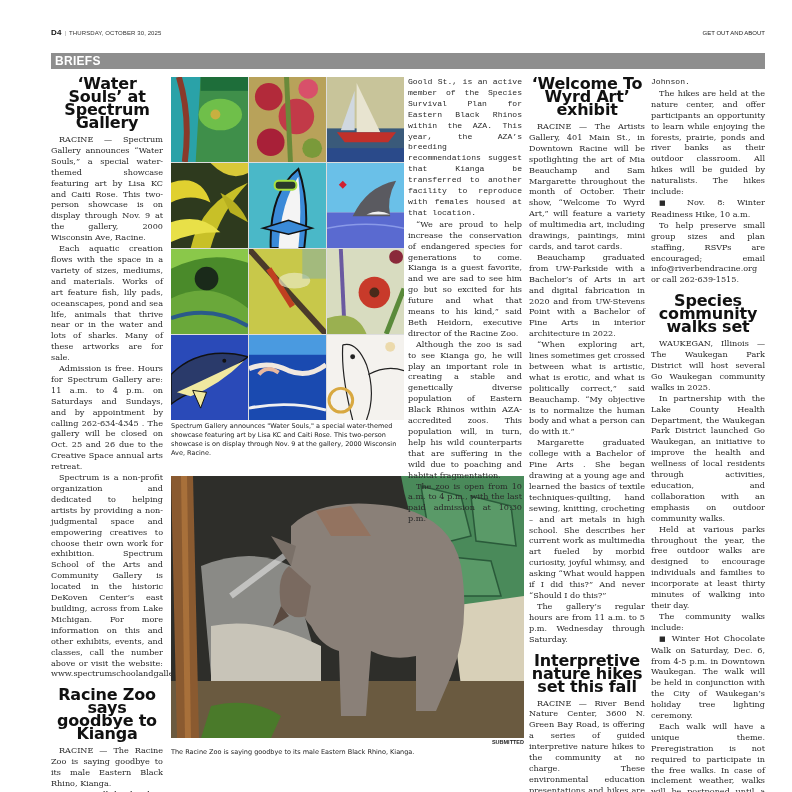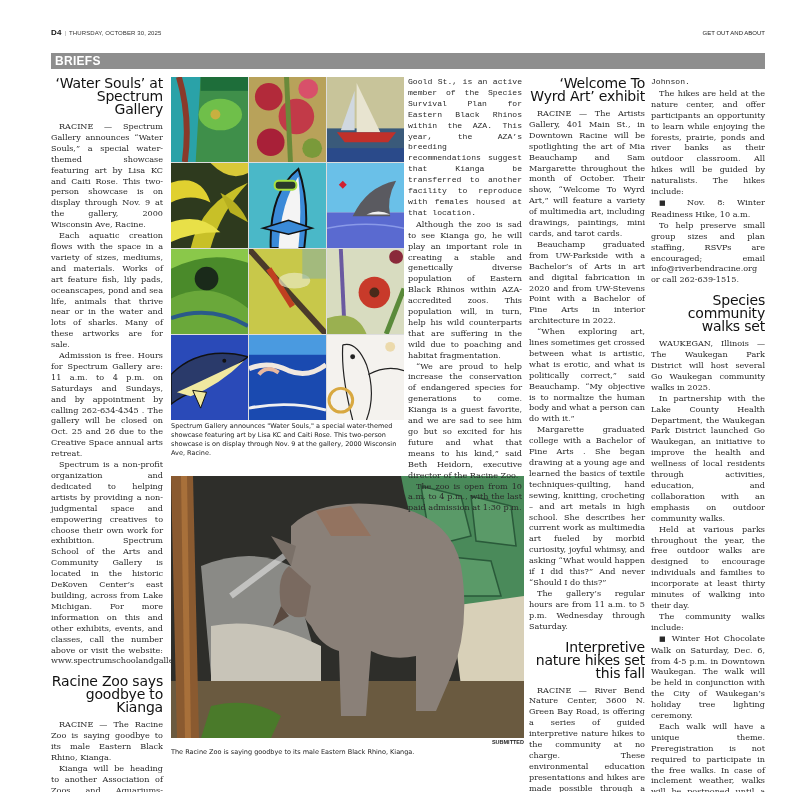--- a/index.html
+++ b/index.html
@@ -13,21 +13,21 @@
 
   .briefs-bar { position: absolute; top: 53px; left: 51px; width: 714px; height: 16px; background: #8e8e8e; }
   .briefs-bar span { position: absolute; left: 4px; top: 1px; font-family: "Liberation Sans", sans-serif; font-weight: bold; font-size: 12px; color: #fff; letter-spacing: 0.3px; }
 
   .col { position: absolute; font-size: 8.1px; line-height: 10.9px; color: #2a2a2a; text-align: justify; hyphens: auto; }
   .col p { text-indent: 8px; }
   .col p.noind { text-indent: 0; font-family: Liberation Mono, monospace; }
   .col p.bullet { text-indent: 8px; }
   .col p.bullet::before { content: "\25A0\00a0"; font-size: 7px; }
 
-  .hed { font-family: "DejaVu Sans", sans-serif; font-weight: normal; font-size: 14px; line-height: 13px; color: #111; text-align: right; margin-bottom: 5px; letter-spacing: -0.2px; }
+  .hed { font-family: "DejaVu Sans", sans-serif; font-weight: bold; font-size: 16px; line-height: 13px; color: #111; text-align: center; margin-bottom: 5px; letter-spacing: -0.2px; }
   .hed.mt { margin-top: 9px; }
 
   .c1 { left: 51px; top: 77px; width: 112px; }
   .c3 { left: 408px; top: 77px; width: 114px; }
   .c4 { left: 529px; top: 77px; width: 116px; }
   .c5 { left: 651px; top: 77px; width: 114px; }
 
   .art-grid { position: absolute; left: 171px; top: 77px; width: 233px; height: 343px; display: grid; grid-template-columns: 1fr 1fr 1fr; grid-template-rows: 1fr 1fr 1fr 1fr; gap: 1px; background: #ddd; }
   .tile { position: relative; overflow: hidden; }
   .caption { position: absolute; font-family: "DejaVu Sans", sans-serif; font-size: 6.5px; line-height: 9px; color: #222; }
@@ -199,23 +199,23 @@
     <path d="M118 90 Q105 100 110 130 Q120 145 135 140 L140 110Z" fill="#7a6a60"></path>
     <path d="M110 130 L102 150 L118 140Z" fill="#5a4a40"></path>
     <path d="M145 35 L180 30 L200 60 L160 60Z" fill="#9a6a50" opacity="0.6"></path>
   </svg>
 </div>
 <div class="credit">SUBMITTED</div>
 <div class="caption cap-rhino">The Racine Zoo is saying goodbye to its male Eastern Black Rhino, Kianga.</div>
 
 <div class="col c3">
   <p class="noind">Goold St., is an active member of the Species Survival Plan for Eastern Black Rhinos within the AZA. This year, the AZA’s breeding recommendations suggest that Kianga be transferred to another facility to reproduce with females housed at that location.</p>
+  <p>“We are proud to help increase the conservation of endangered species for generations to come. Kianga is a guest favorite, and we are sad to see him go but so excited for his future and what that means to his kind,” said Beth Heidorn, executive director of the Racine Zoo.</p>
   <p>Although the zoo is sad to see Kianga go, he will play an important role in creating a stable and genetically diverse population of Eastern Black Rhinos within AZA-accredited zoos. This population will, in turn, help his wild counterparts that are suffering in the wild due to poaching and habitat fragmentation.</p>
-  <p>“We are proud to help increase the conservation of endangered species for generations to come. Kianga is a guest favorite, and we are sad to see him go but so excited for his future and what that means to his kind,” said Beth Heidorn, executive director of the Racine Zoo.</p>
-  <p>The zoo is open from 10 a.m. to 4 p.m., with the last paid admission at 1:30 p.m.</p>
+  <p>The zoo is open from 10 a.m. to 4 p.m., with the last paid admission at 10:30 p.m.</p>
 </div>
 
 <div class="col c4">
   <div class="hed">‘Welcome To Wyrd Art’ exhibit</div>
   <p>RACINE — The Artists Gallery, 401 Main St., in Downtown Racine will be spotlighting the art of Mia Beauchamp and Sam Margarette throughout the month of October. Their show, “Welcome To Wyrd Art,” will feature a variety of multimedia art, including drawings, paintings, mini cards, and tarot cards.</p>
   <p>Beauchamp graduated from UW-Parkside with a Bachelor’s of Arts in art and digital fabrication in 2020 and from UW-Stevens Point with a Bachelor of Fine Arts in interior architecture in 2022.</p>
   <p>“When exploring art, lines sometimes get crossed between what is artistic, what is erotic, and what is politically correct,” said Beauchamp. “My objective is to normalize the human body and what a person can do with it.”</p>
   <p>Margarette graduated college with a Bachelor of Fine Arts . She began drawing at a young age and learned the basics of textile techniques-quilting, hand sewing, knitting, crocheting – and art metals in high school. She describes her current work as multimedia art fueled by morbid curiosity, joyful whimsy, and asking “What would happen if I did this?” And never “Should I do this?”</p>
   <p>The gallery’s regular hours are from 11 a.m. to 5 p.m. Wednesday through Saturday.</p>
   <div class="hed mt">Interpretive nature hikes set this fall</div>

